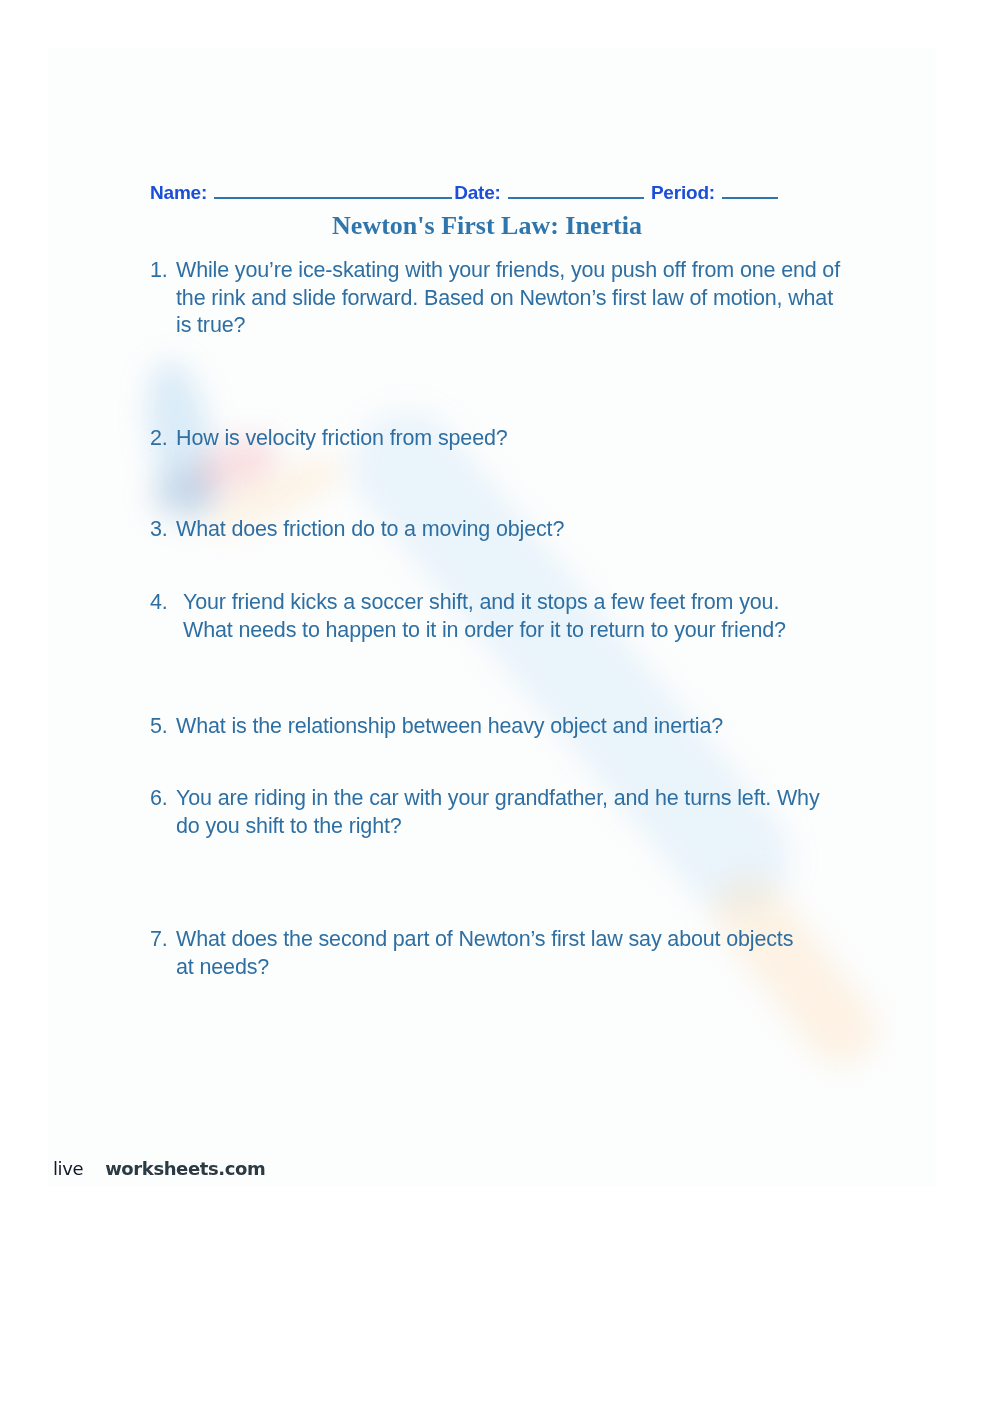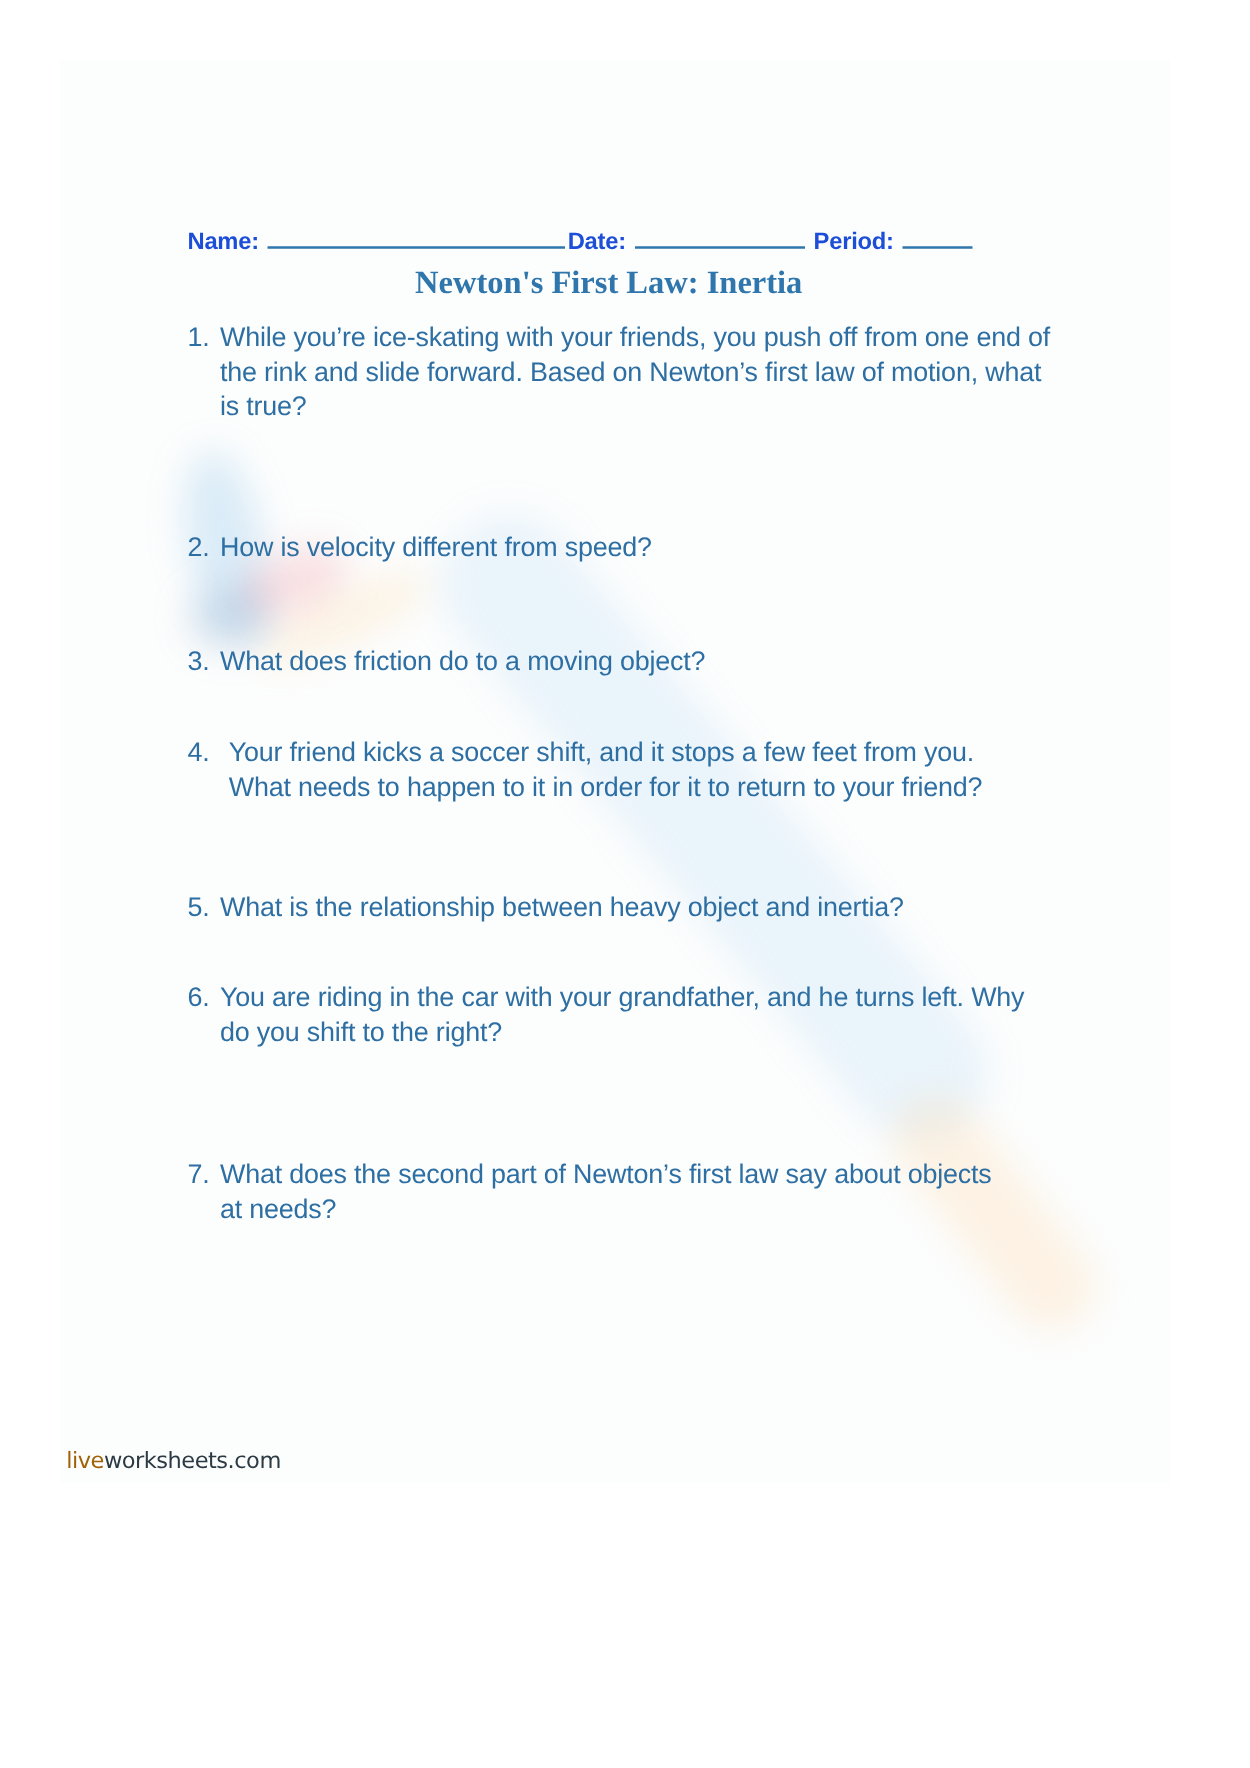--- a/index.html
+++ b/index.html
@@ -90,22 +90,22 @@
     }
 
     .footer-logo {
       position: absolute;
       left: 53px;
       top: 1158px;
       font-family: "DejaVu Sans", sans-serif;
       font-size: 18px;
       letter-spacing: -0.4px;
     }
-    .footer-logo .live { color: #a16207; font-weight: normal; }
-    .footer-logo .rest { color: #2c3a44; font-weight: normal; }
+    .footer-logo .live { color: #0f172a; font-weight: normal; }
+    .footer-logo .rest { color: #2c3a44; font-weight: bold; margin-left: 22px; }
   </style>
 </head>
 <body>
 
 <div class="scan-area"></div>
 
 <div class="wm wm-blue-1"></div>
 <div class="wm wm-blue-2"></div>
 <div class="wm wm-red"></div>
 <div class="wm wm-orange"></div>
@@ -122,21 +122,21 @@
 
 <div class="title">Newton's First Law: Inertia</div>
 
 <div class="question" style="top:257px; width:690px;">
   <span class="num">1.</span>
   <span class="text">While you’re ice-skating with your friends, you push off from one end of the rink and slide forward. Based on Newton’s first law of motion, what is true?</span>
 </div>
 
 <div class="question" style="top:425px; width:700px;">
   <span class="num">2.</span>
-  <span class="text">How is velocity different from speed?</span>
+  <span class="text">How is velocity friction from speed?</span>
 </div>
 
 <div class="question" style="top:516px; width:700px;">
   <span class="num">3.</span>
   <span class="text">What does friction do to a moving object?</span>
 </div>
 
 <div class="question wide-num" style="top:589px; width:665px;">
   <span class="num">4.</span>
   <span class="text">Your friend kicks a soccer shift, and it stops a few feet from you. What needs to happen to it in order for it to return to your friend?</span>

